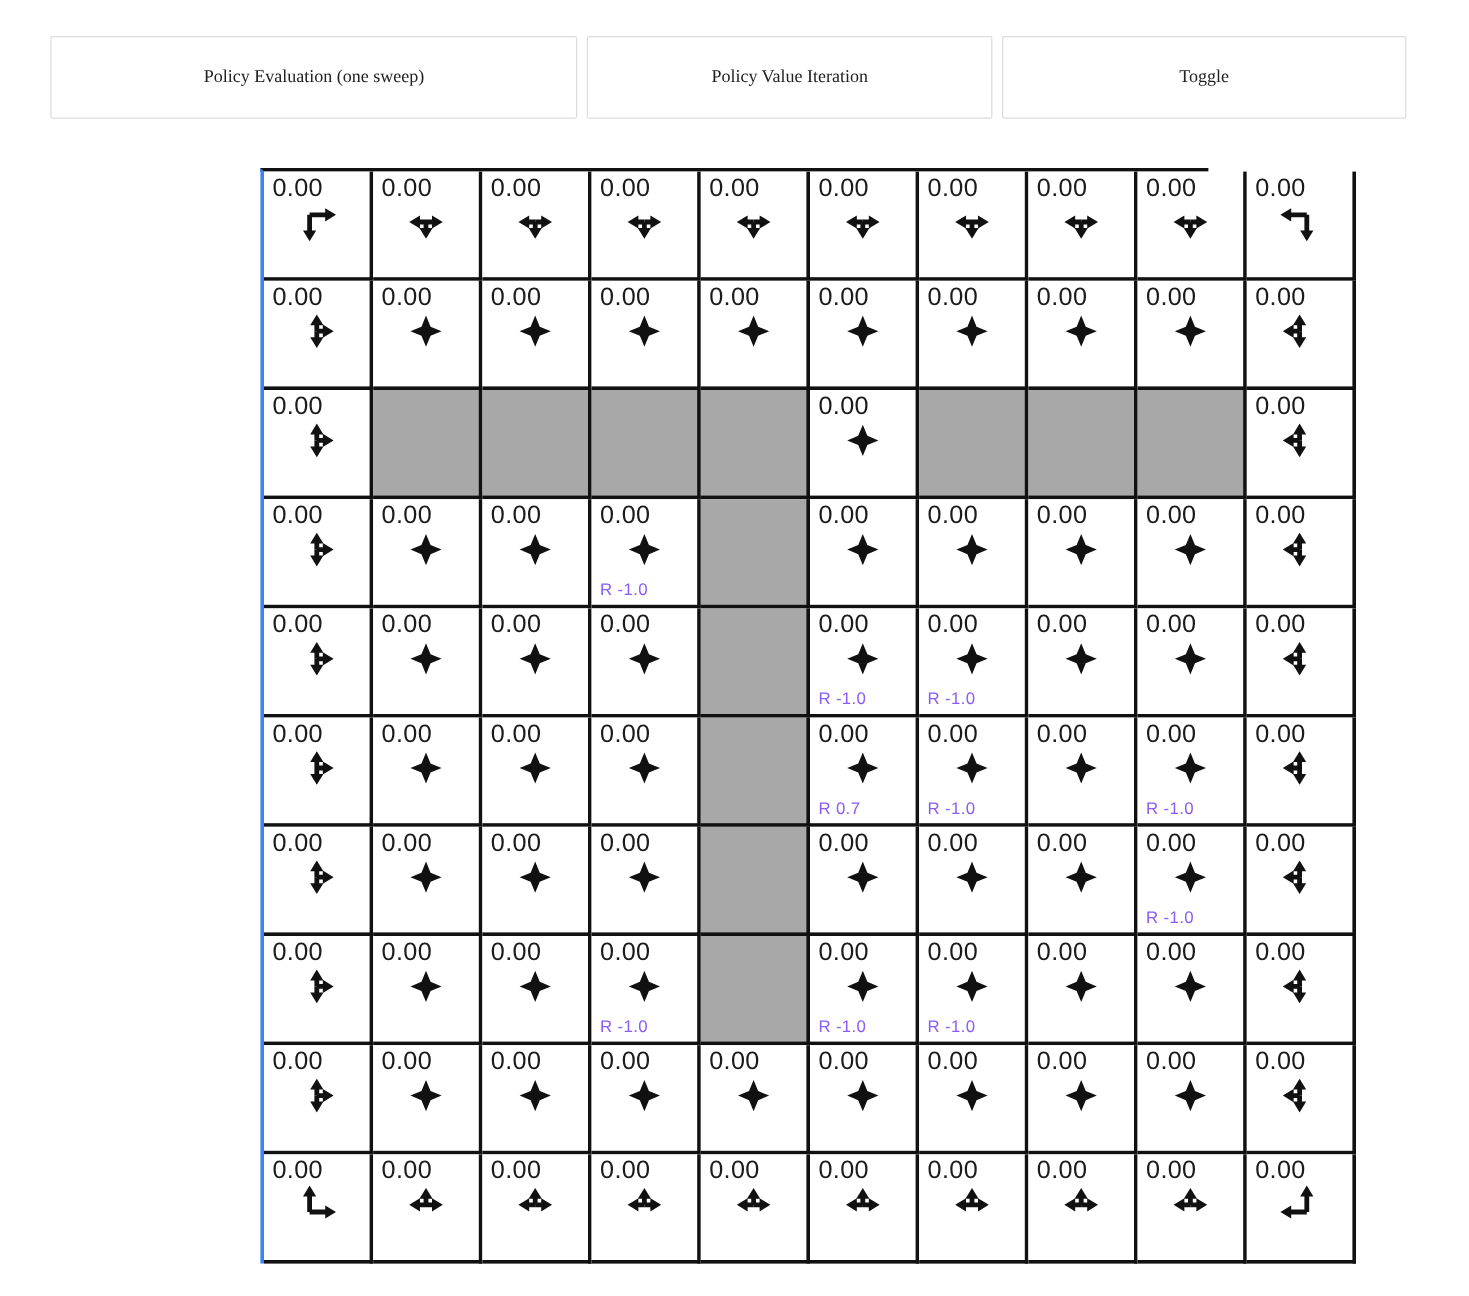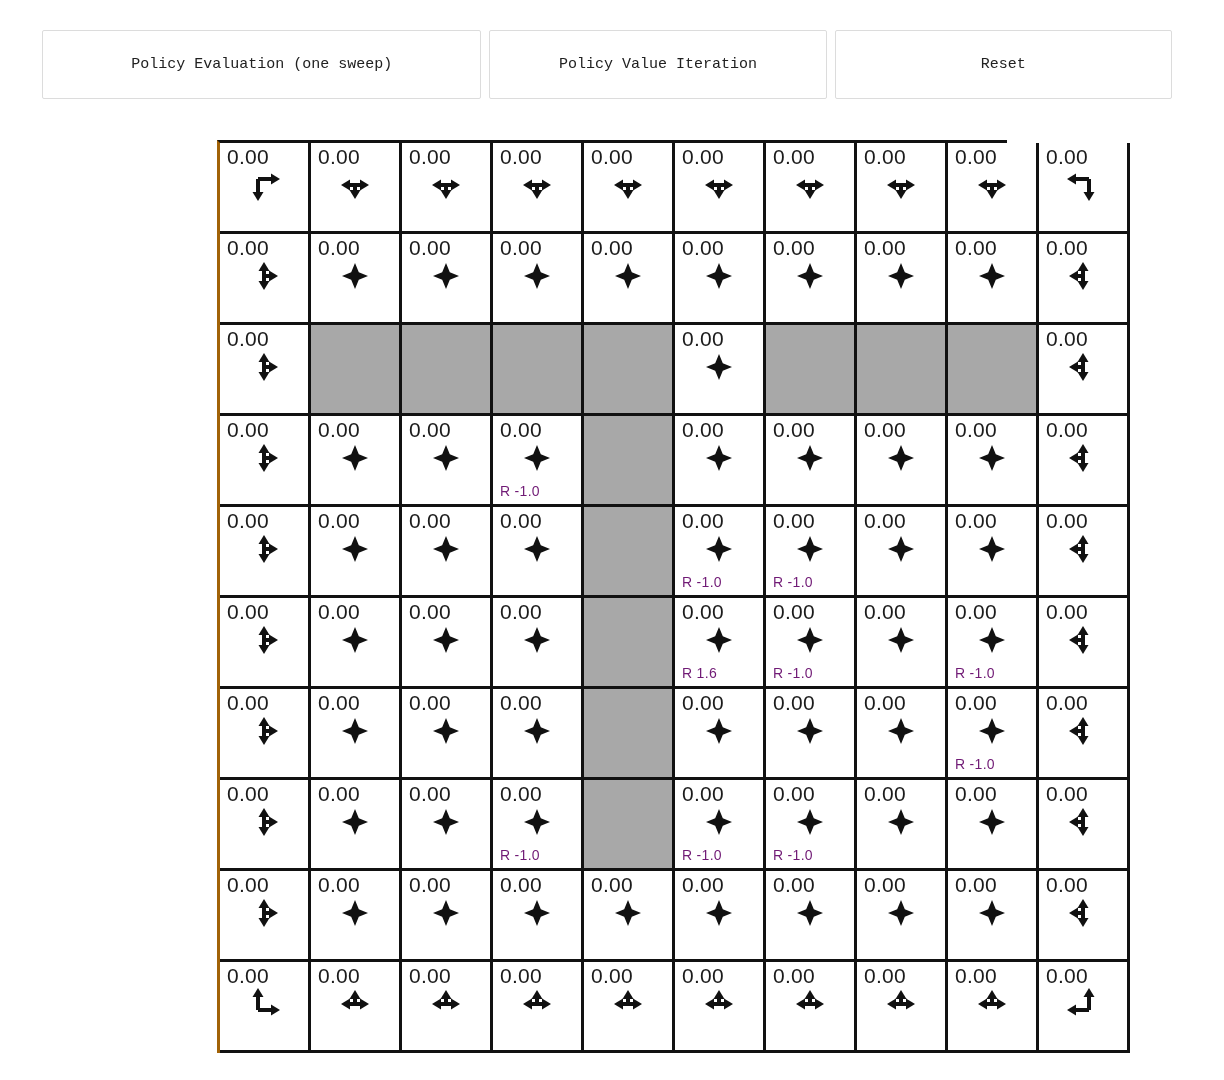--- a/index.html
+++ b/index.html
@@ -11,37 +11,37 @@
   
   .toolbar{
     display:flex;gap:8px;
     padding:30px 52px 0 42px;
   }
   .btn{
     height:69px;
     background:#ffffff;
     border:1px solid #dcdcdc;
     border-radius:2px;
-    font-family:Liberation Mono, monospace;
+    font-family:Liberation Serif, serif;
     font-size:15px;
     color:#212121;
     cursor:pointer;
     flex:1 1 0;
     padding:0 8px;
     white-space:nowrap;
   }
   .btn.wide{flex:1.32 1 0;}
   
   .grid{
     margin:41px auto 0;
     width:790px;
     display:grid;
     grid-template-columns:repeat(10,91px);
     border-top:3px solid #111111;
-    border-left:3px solid #a16207;
+    border-left:3px solid #3b82f6;
     box-sizing:border-box;
   }
   .cell{
     position:relative;
     box-sizing:border-box;
     width:91px;height:91px;
     border-right:3px solid #111111;
     border-bottom:3px solid #111111;
     background:#ffffff;
   }
@@ -53,31 +53,31 @@
   }
   .arrow-wrap{
     position:absolute;top:25px;left:0;
     width:100%;
     display:flex;justify-content:center;
     pointer-events:none;
   }
   svg.arrow{width:34px;height:34px;display:block;}
   .reward{
     position:absolute;left:7px;bottom:5px;
-    font-size:14px;font-weight:500;color:#701a75;
+    font-size:14px;font-weight:500;color:#8b5cf6;
     letter-spacing:0.3px;
   }
 </style>
 </head>
 <body>
 
 <div class="toolbar">
   <button class="btn wide">Policy Evaluation (one sweep)</button>
   <button class="btn">Policy Value Iteration</button>
-  <button class="btn">Reset</button>
+  <button class="btn">Toggle</button>
 </div>
 
 <div class="grid" id="grid">
     <div class="cell">
       <span class="value">0.00</span>
       <div class="arrow-wrap">
         <svg viewBox="-17 -17 34 34" class="arrow">
           <line x1="-6" y1="-6" x2="-6" y2="8" stroke="#111111" stroke-width="4"></line>
           <polygon points="-6,16 -11.5,7 -0.5,7" fill="#111111"></polygon>
           <line x1="-6" y1="-6" x2="8" y2="-6" stroke="#111111" stroke-width="4"></line>
@@ -538,21 +538,21 @@
       </div>
     </div>
     <div class="cell wall"></div>
     <div class="cell">
       <span class="value">0.00</span>
       <div class="arrow-wrap">
         <svg viewBox="-17 -17 34 34" class="arrow">
           <polygon points="0,-13 3.8,-3.8 13,0 3.8,3.8 0,13 -3.8,3.8 -13,0 -3.8,-3.8" fill="#111111"></polygon>
         </svg>
       </div>
-      <span class="reward">R 1.6</span>
+      <span class="reward">R 0.7</span>
     </div>
     <div class="cell">
       <span class="value">0.00</span>
       <div class="arrow-wrap">
         <svg viewBox="-17 -17 34 34" class="arrow">
           <polygon points="0,-13 3.8,-3.8 13,0 3.8,3.8 0,13 -3.8,3.8 -13,0 -3.8,-3.8" fill="#111111"></polygon>
         </svg>
       </div>
       <span class="reward">R -1.0</span>
     </div>

